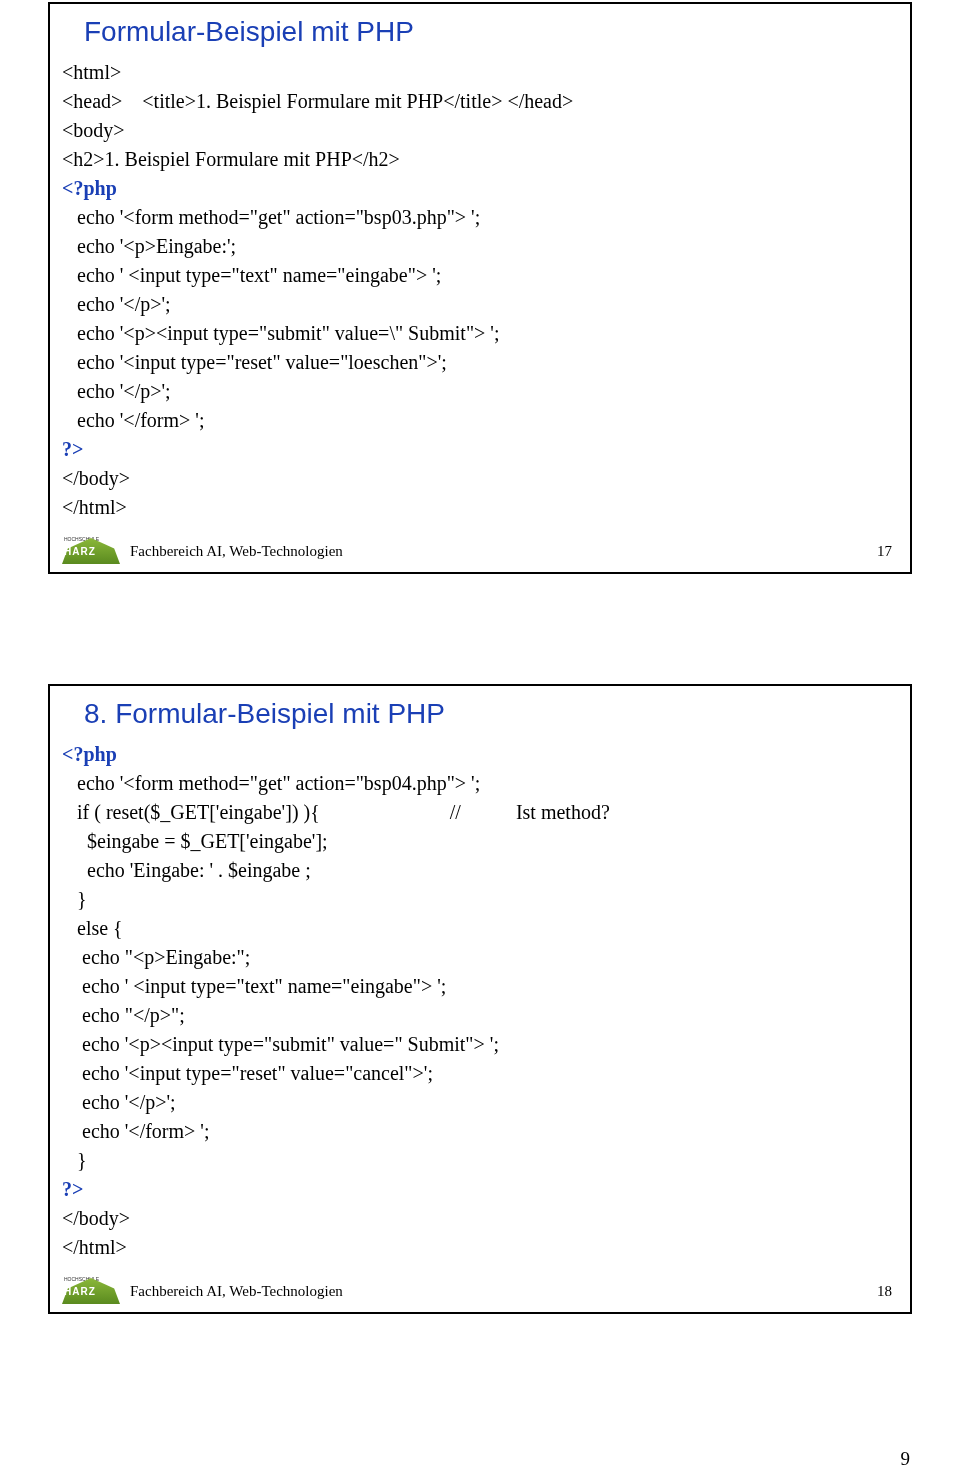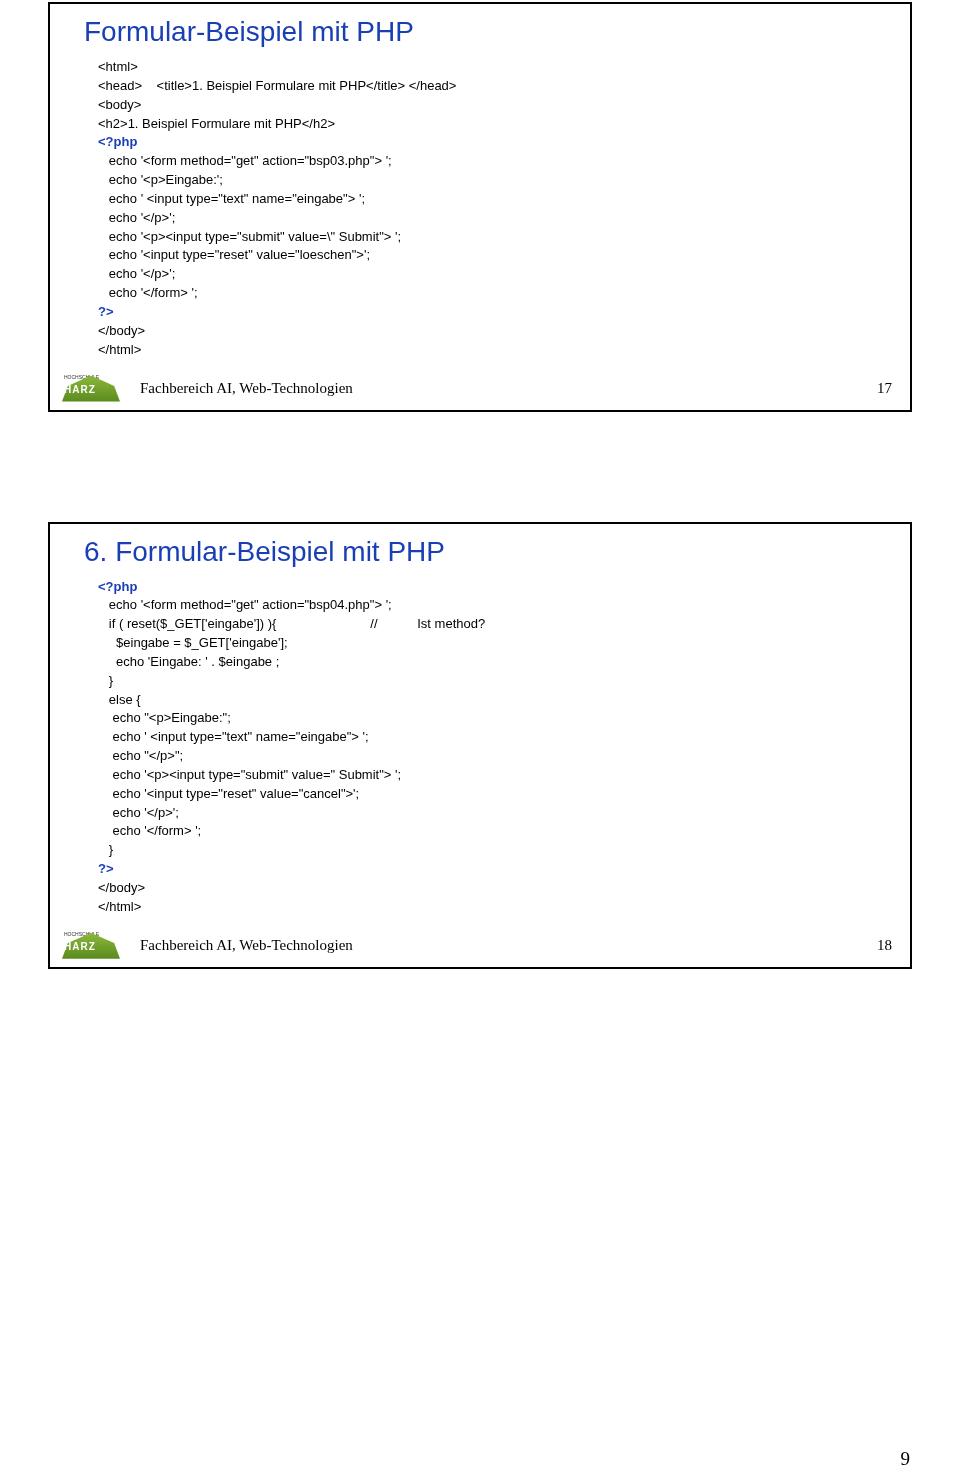--- a/index.html
+++ b/index.html
@@ -25,43 +25,42 @@
     background: #fff;
   }
   .slide-title {
     color: #1a3fb5;
     font-family: Verdana, Geneva, sans-serif;
     font-size: 28px;
     font-weight: 400;
     margin: 2px 0 10px 22px;
   }
   .code {
-    font-family: Liberation Sans, sans-serif;
-    font-size: 13px;
+    font-family: Liberation Serif, serif;
+    font-size: 20px;
     line-height: 1.45;
     white-space: pre;
-    margin-left: 36px;
   }
   .php-tag {
     color: #1a3fb5;
     font-weight: bold;
   }
   .footer {
     display: flex;
     align-items: center;
     justify-content: space-between;
     margin-top: 12px;
     padding: 4px 6px 2px 0;
     font-family: "Times New Roman", Times, serif;
     font-size: 15px;
   }
   .footer-left {
     display: flex;
     align-items: center;
-    gap: 20px;
+    gap: 10px;
   }
   .logo {
     width: 58px;
     height: 26px;
     position: relative;
   }
   .logo .shape {
     position: absolute;
     left: 0; top: 0; right: 0; bottom: 0;
     background: linear-gradient(180deg, #8bb83a 0%, #5a8a1f 100%);
@@ -125,21 +124,21 @@
           <div class="shape"></div>
           <div class="text">HARZ</div>
         </div>
         <span>Fachbereich AI, Web-Technologien</span>
       </div>
       <span>17</span>
     </div>
   </div>
 
   <div class="slide">
-    <div class="slide-title">6. Formular-Beispiel mit PHP</div>
+    <div class="slide-title">8. Formular-Beispiel mit PHP</div>
 
     <div class="code"><span class="php-tag">&lt;?php</span>
 <span>   echo '&lt;form method="get" action="bsp04.php"&gt; ';</span>
 <span>   if ( reset($_GET['eingabe']) ){</span>                          <span>//           Ist method?</span>
 <span>     $eingabe = $_GET['eingabe'];</span>
 <span>     echo 'Eingabe: ' . $eingabe ;</span>
 <span>   }</span>
 <span>   else {</span>
 <span>    echo "&lt;p&gt;Eingabe:";</span>
 <span>    echo ' &lt;input type="text" name="eingabe"&gt; ';</span>

